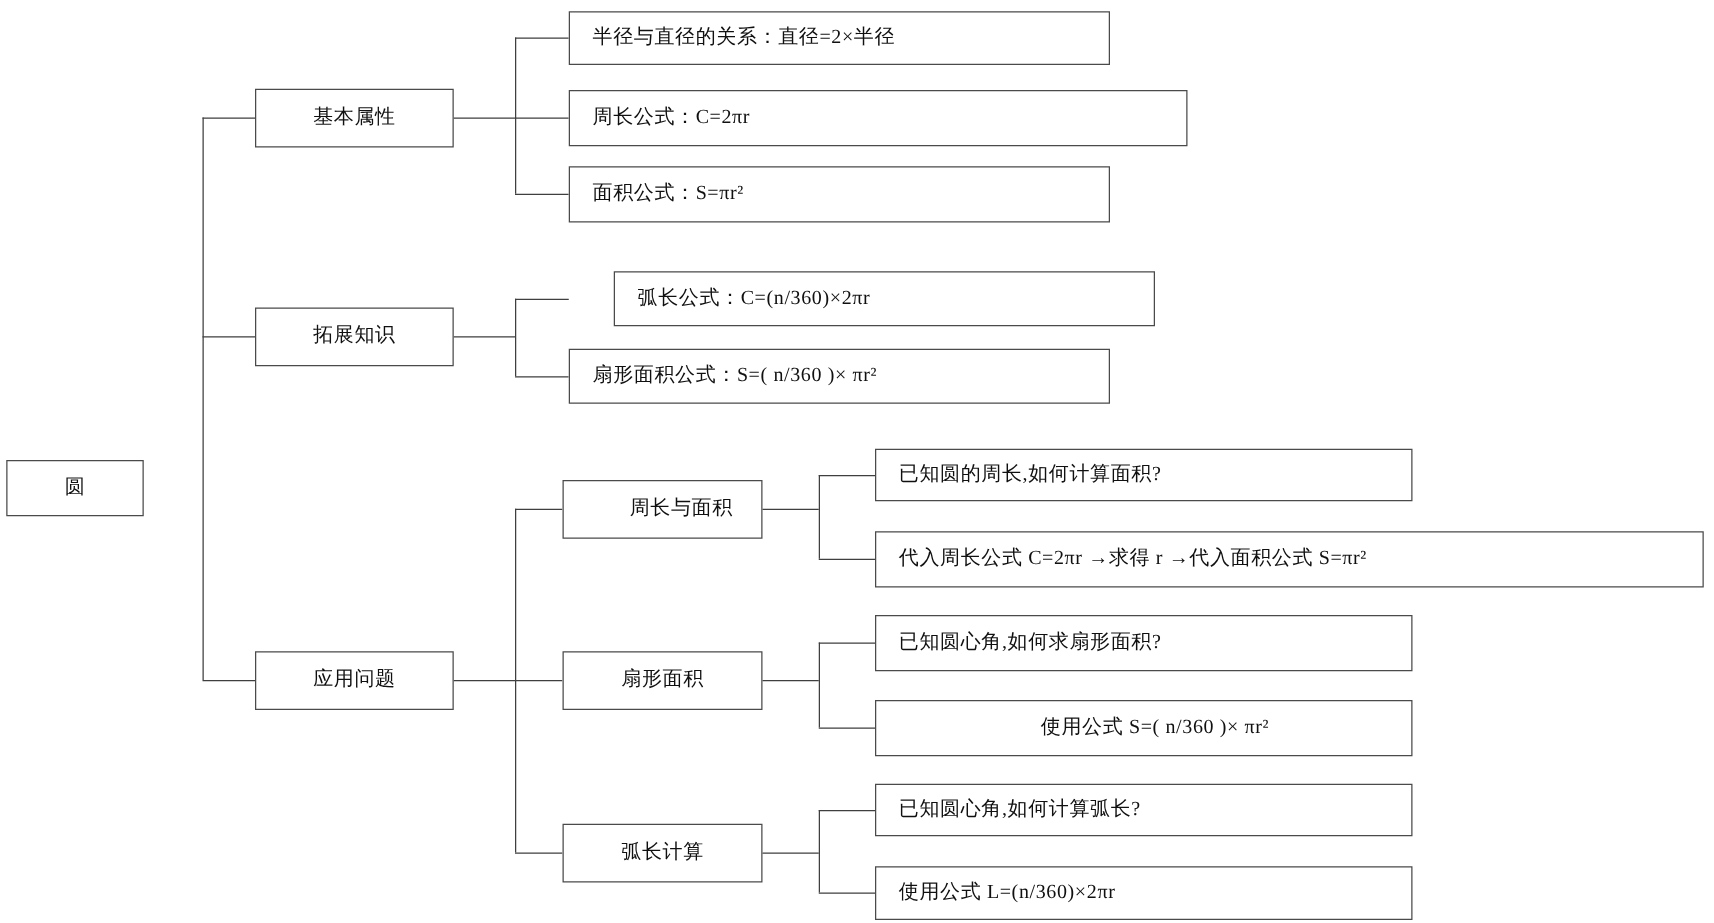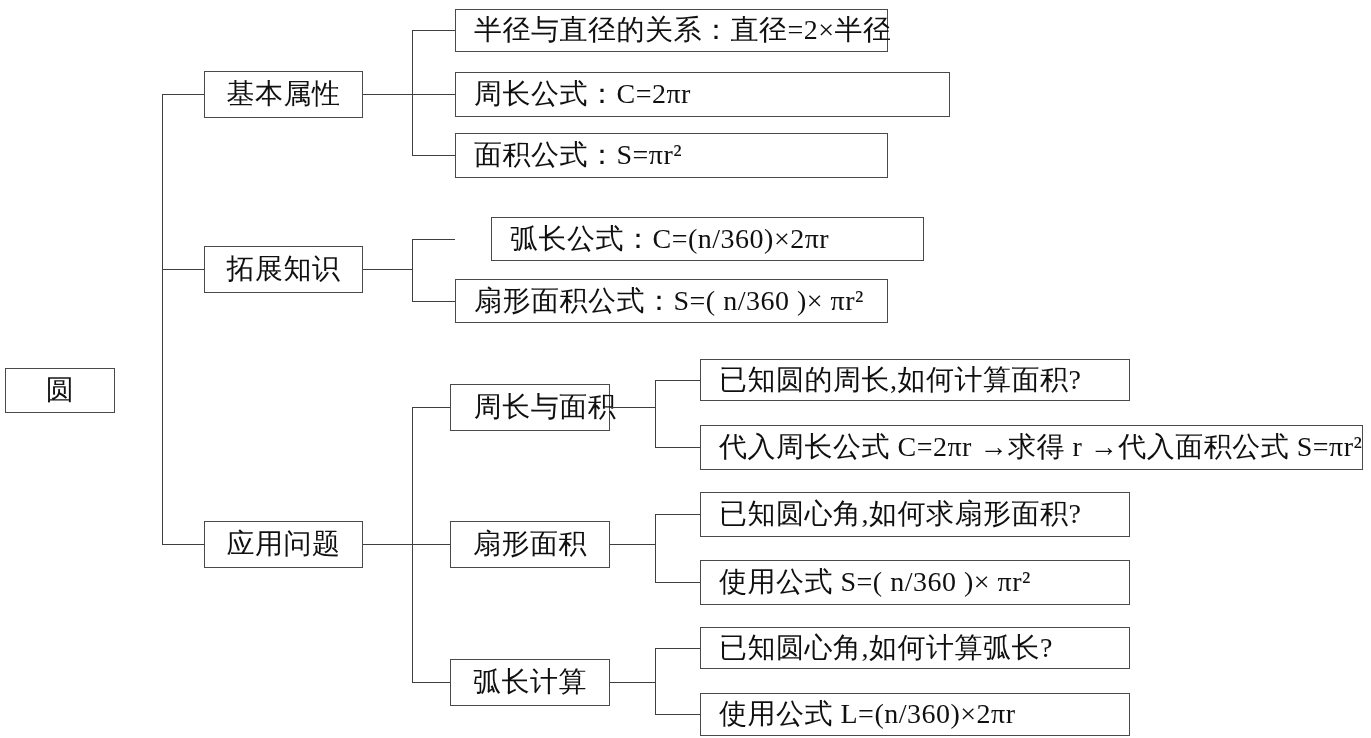--- a/index.html
+++ b/index.html
@@ -16,21 +16,21 @@
     overflow: hidden;
   }
   .node {
     position: absolute;
     box-sizing: border-box;
     border: 1px solid #4a4a4a;
     background: #ffffff;
     display: flex;
     align-items: center;
     color: #101010;
-    font-size: 28px;
+    font-size: 16px;
     line-height: 1.15;
     white-space: nowrap;
     letter-spacing: 0.5px;
   }
   .node.center {
     justify-content: center;
   }
   .node.lead {
     justify-content: flex-start;
     padding-left: 18px;
@@ -141,21 +141,21 @@
 
   <div class="hline" style="left:610px; top:544px; width:45px;"></div>
   <div class="vline" style="left:655px; top:514px; height:68px;"></div>
   <div class="hline" style="left:655px; top:514px; width:45px;"></div>
   <div class="hline" style="left:655px; top:582px; width:45px;"></div>
 
   <div class="node lead" style="left:700px; top:492px; width:430px; height:45px;">
     <span class="txt">已知圆心角,如何求扇形面积?</span>
   </div>
 
-  <div class="node lead" style="left:700px; top:560px; width:430px; height:45px;">
+  <div class="node lead" style="left:700px; top:560px; width:430px; height:45px;justify-content:center;">
     <span class="txt">使用公式 S=( n/360 )× πr²</span>
   </div>
 
   <div class="hline" style="left:610px; top:682px; width:45px;"></div>
   <div class="vline" style="left:655px; top:648px; height:66px;"></div>
   <div class="hline" style="left:655px; top:648px; width:45px;"></div>
   <div class="hline" style="left:655px; top:714px; width:45px;"></div>
 
   <div class="node lead" style="left:700px; top:627px; width:430px; height:42px;">
     <span class="txt">已知圆心角,如何计算弧长?</span>

